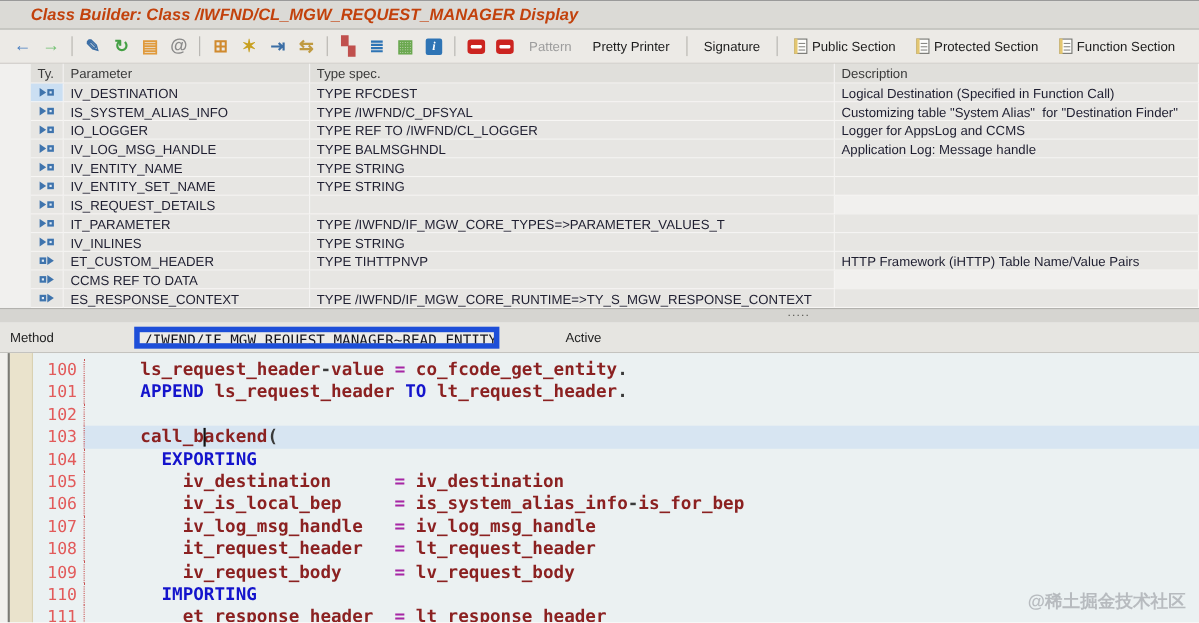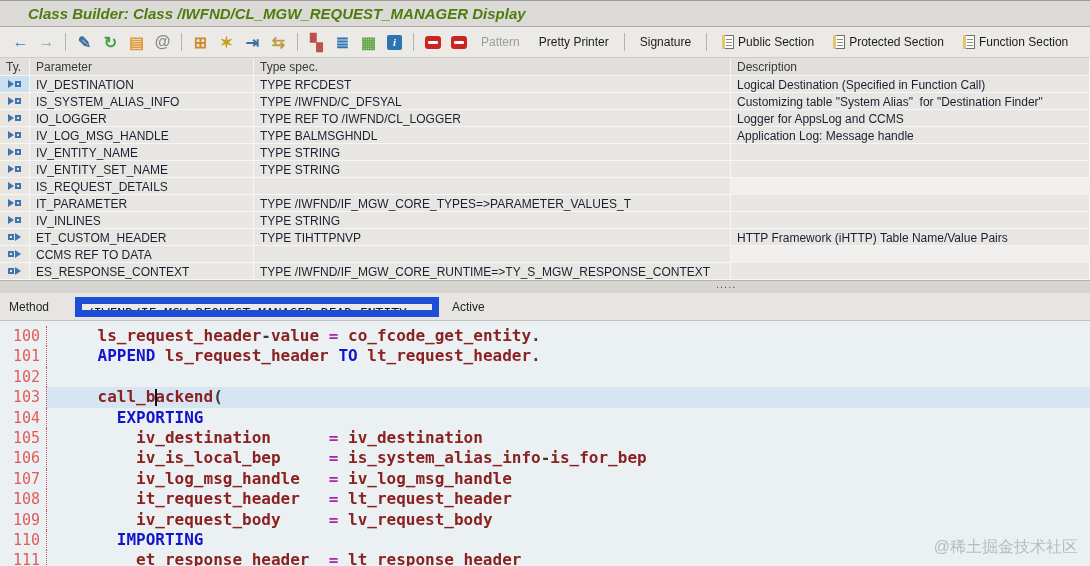--- a/index.html
+++ b/index.html
@@ -7,21 +7,21 @@
   .app {
     position:relative; width:1090px; height:566px; overflow:hidden;
     font-family:"Liberation Sans", sans-serif; background:#f1f0ee;
     border-top:1px solid #9a9a9a;
   }
   
   .titlebar {
     height:26px; background:#dbdad6; border-bottom:1px solid #a9a8a4;
     display:flex; align-items:center; padding-left:28px;
   }
-  .titlebar .title { font-size:15px; font-weight:bold; font-style:italic; color:#4d7c0f; }
+  .titlebar .title { font-size:15px; font-weight:bold; font-style:italic; color:#c2410c; }
   
   .toolbar {
     height:31px; background:#eceae6; border-bottom:1px solid #cfcdc9;
     display:flex; align-items:center; padding:0 6px 0 10px; gap:5px; white-space:nowrap;
   }
   .tbicon {
     width:21px; height:21px; display:inline-flex; align-items:center; justify-content:center;
     font-size:16px; font-weight:bold; cursor:pointer; border-radius:2px;
   }
   .tbsep { width:1px; height:18px; background:#b5b3ae; margin:0 3px; flex:0 0 auto; }
@@ -34,67 +34,67 @@
   .stop-ic::after { content:""; position:absolute; left:3px; right:3px; top:5px; height:3px; background:#fff; border-radius:1px; }
   .tbbtn {
     display:inline-flex; align-items:center; gap:4px; padding:3px 7px;
     font-size:12px; color:#1c1c1c; cursor:pointer; border-radius:2px;
   }
   .tbbtn.disabled { color:#9d9d9d; cursor:default; }
   .sec-ic { width:12px; height:14px; background:#fdfdfb; border:1px solid #70706c; position:relative; flex:0 0 auto; }
   .sec-ic::before { content:""; position:absolute; left:3px; right:1px; top:3px; height:1px; background:#8a8a86; box-shadow:0 3px 0 #8a8a86, 0 6px 0 #8a8a86; }
   .sec-ic::after { content:""; position:absolute; left:-1px; top:-1px; bottom:-1px; width:3px; background:#e3c671; }
   
-  .pt-header, .pt-row { display:grid; grid-template-columns:30px 224px 477px 1fr; }
+  .pt-header, .pt-row { display:grid; grid-template-columns:30px 224px 477px 1fr;padding-left:28px; }
   .pt-cell {
     font-size:12px; padding:1px 6px 0 6px; white-space:pre; overflow:hidden;
     border-right:1px solid #f7f6f4; border-bottom:1px solid #f7f6f4;
     display:flex; align-items:center;
   }
   .pt-header .pt-cell { height:18px; background:#e0dfdb; color:#3a3a3a; }
   .pt-row .pt-cell { height:17px; background:#e7e6e3; color:#1e1e30; }
   .pt-ty { justify-content:center; padding:0; cursor:pointer; }
   .pt-ty.sel { background:#cbdff2; }
   .ty-ic { display:inline-flex; align-items:center; gap:1px; }
   .ty-ic .tri { width:0; height:0; border-top:4px solid transparent; border-bottom:4px solid transparent; border-left:6px solid #3f74ad; }
   .ty-ic .sq { width:6px; height:6px; border:2px solid #3f74ad; background:#dfeaf4; }
   
   .strip { height:13px; background:#d6d5d1; border-top:1px solid #b3b2ae; position:relative; }
   .strip .dots { position:absolute; left:716px; top:-3px; color:#55544f; font-size:11px; letter-spacing:1px; cursor:row-resize; }
   
-  .methodbar { height:28px; background:#e6e5e1; display:flex; align-items:center; padding-left:9px; border-bottom:1px solid #c4c3bf; }
+  .methodbar { height:28px; background:#e6e5e1; display:flex; align-items:center; padding-left:9px; border-bottom:1px solid #c4c3bf;gap:47px; }
   .methodbar .mlabel { font-size:12px; color:#232323; width:66px; }
   .methodbar .minput {
-    width:364px; height:20px; background:#eazzz; background:#ecebe8; border:7px solid #1d4ed8;
+    width:332px; height:20px; background:#eazzz; background:#ecebe8; border:5px solid #1d4ed8;
     font:13px "DejaVu Sans Mono", monospace; color:#14141e; padding:1px 4px 0 4px; white-space:pre; overflow:hidden;
   }
   .methodbar .mstatus { font-size:12px; color:#232323; margin-left:13px; }
   
-  .editor { height:245px; display:flex; position:relative; background:#ebf1f2;flex-direction:column; }
+  .editor { height:245px; display:flex; position:relative; background:#ebf1f2; }
   .ed-edge1 { width:7px; background:#f1f0ed; }
   .ed-edge2 { width:2px; background:#7b7a74; }
   .ed-beige { width:21px; background:#eae3cc; border-right:1px solid #d9d1b2; }
   .ed-body { flex:1; overflow:hidden; padding-top:5px; }
   .ed-row { display:flex; height:20.4px; }
   .ed-num {
     width:46px; flex:0 0 auto; text-align:right; padding-right:6px;
     font:15px "DejaVu Sans Mono", monospace; color:#e25b5b; line-height:20.4px;
   }
   .ed-code {
     flex:1; border-left:1px dotted #c85050; padding-left:12px; position:relative;
     font:600 16px "DejaVu Sans Mono", monospace; line-height:20.4px; white-space:pre; color:#333;
   }
   .ed-code.hl { background:#d7e5f2; }
   .ed-code .k { color:#1414cc; }
   .ed-code .i { color:#8b2121; }
   .ed-code .o { color:#a626a4; }
   .ed-code .p { color:#3a3a3a; }
   .caret { position:absolute; top:2px; bottom:2px; width:1.5px; background:#111; }
   
-  .watermark { position:absolute; right:12px; bottom:8px; font-size:16px; color:#b7bbbf; pointer-events:none; }
+  .watermark { position:absolute; right:12px; bottom:8px; font-size:16px; color:#b7bbbf; pointer-events:none;font-weight:bold; }
 </style>
 </head>
 <body>
 
 <div class="app">
 
   <div class="titlebar">
     <span class="title">Class Builder: Class /IWFND/CL_MGW_REQUEST_MANAGER Display</span>
   </div>
 

